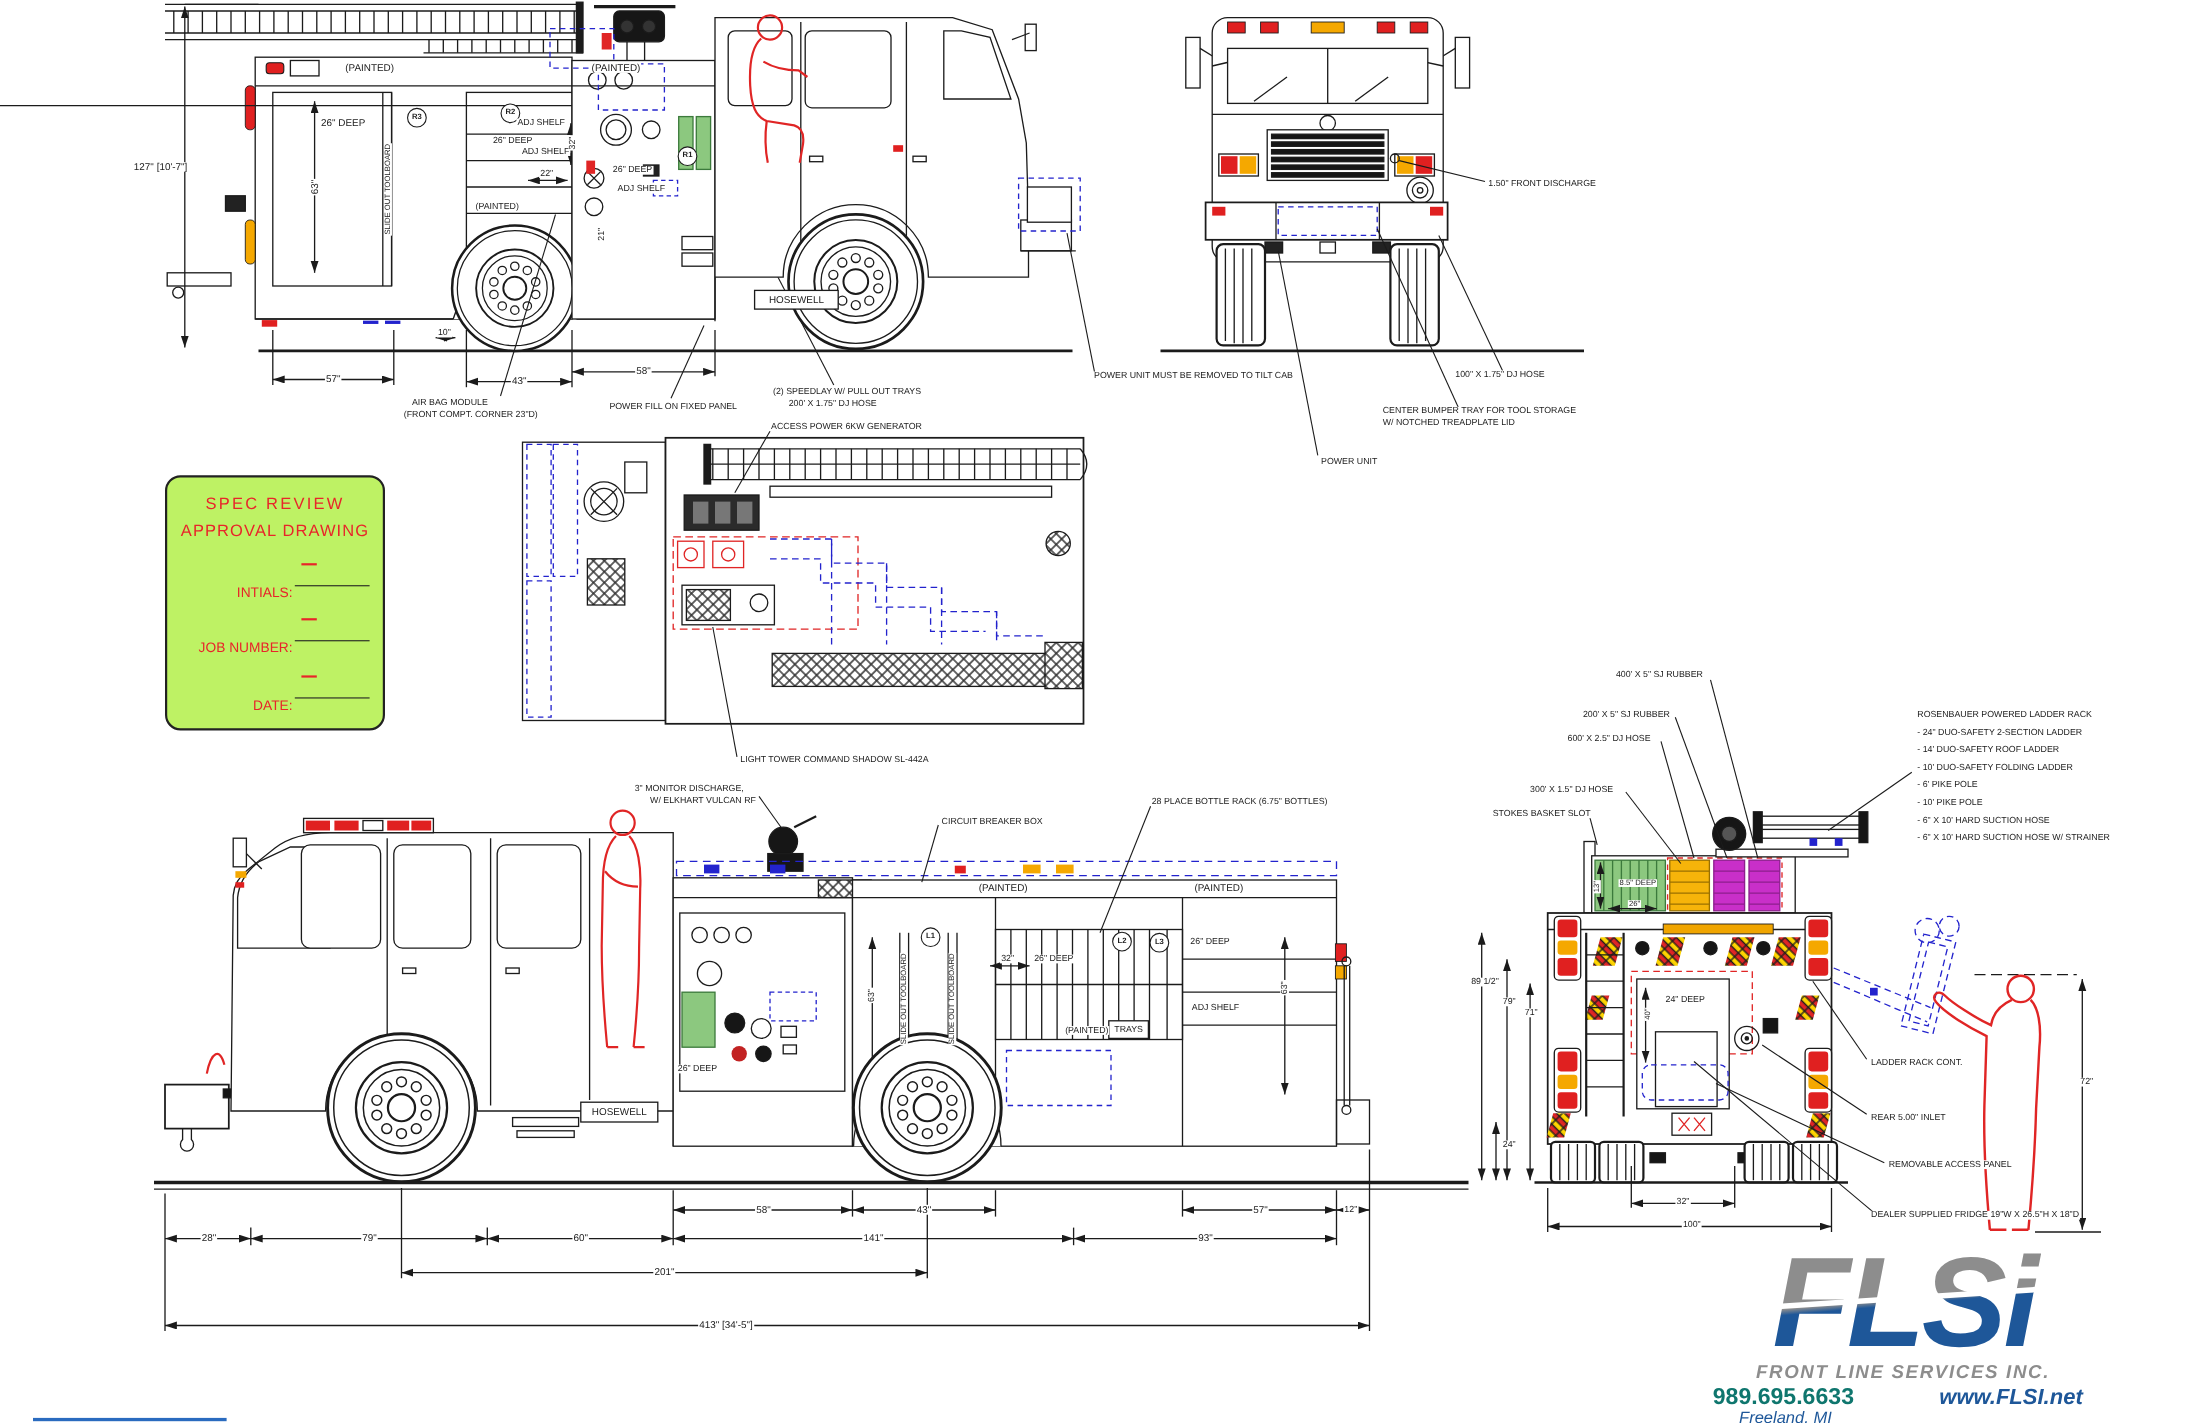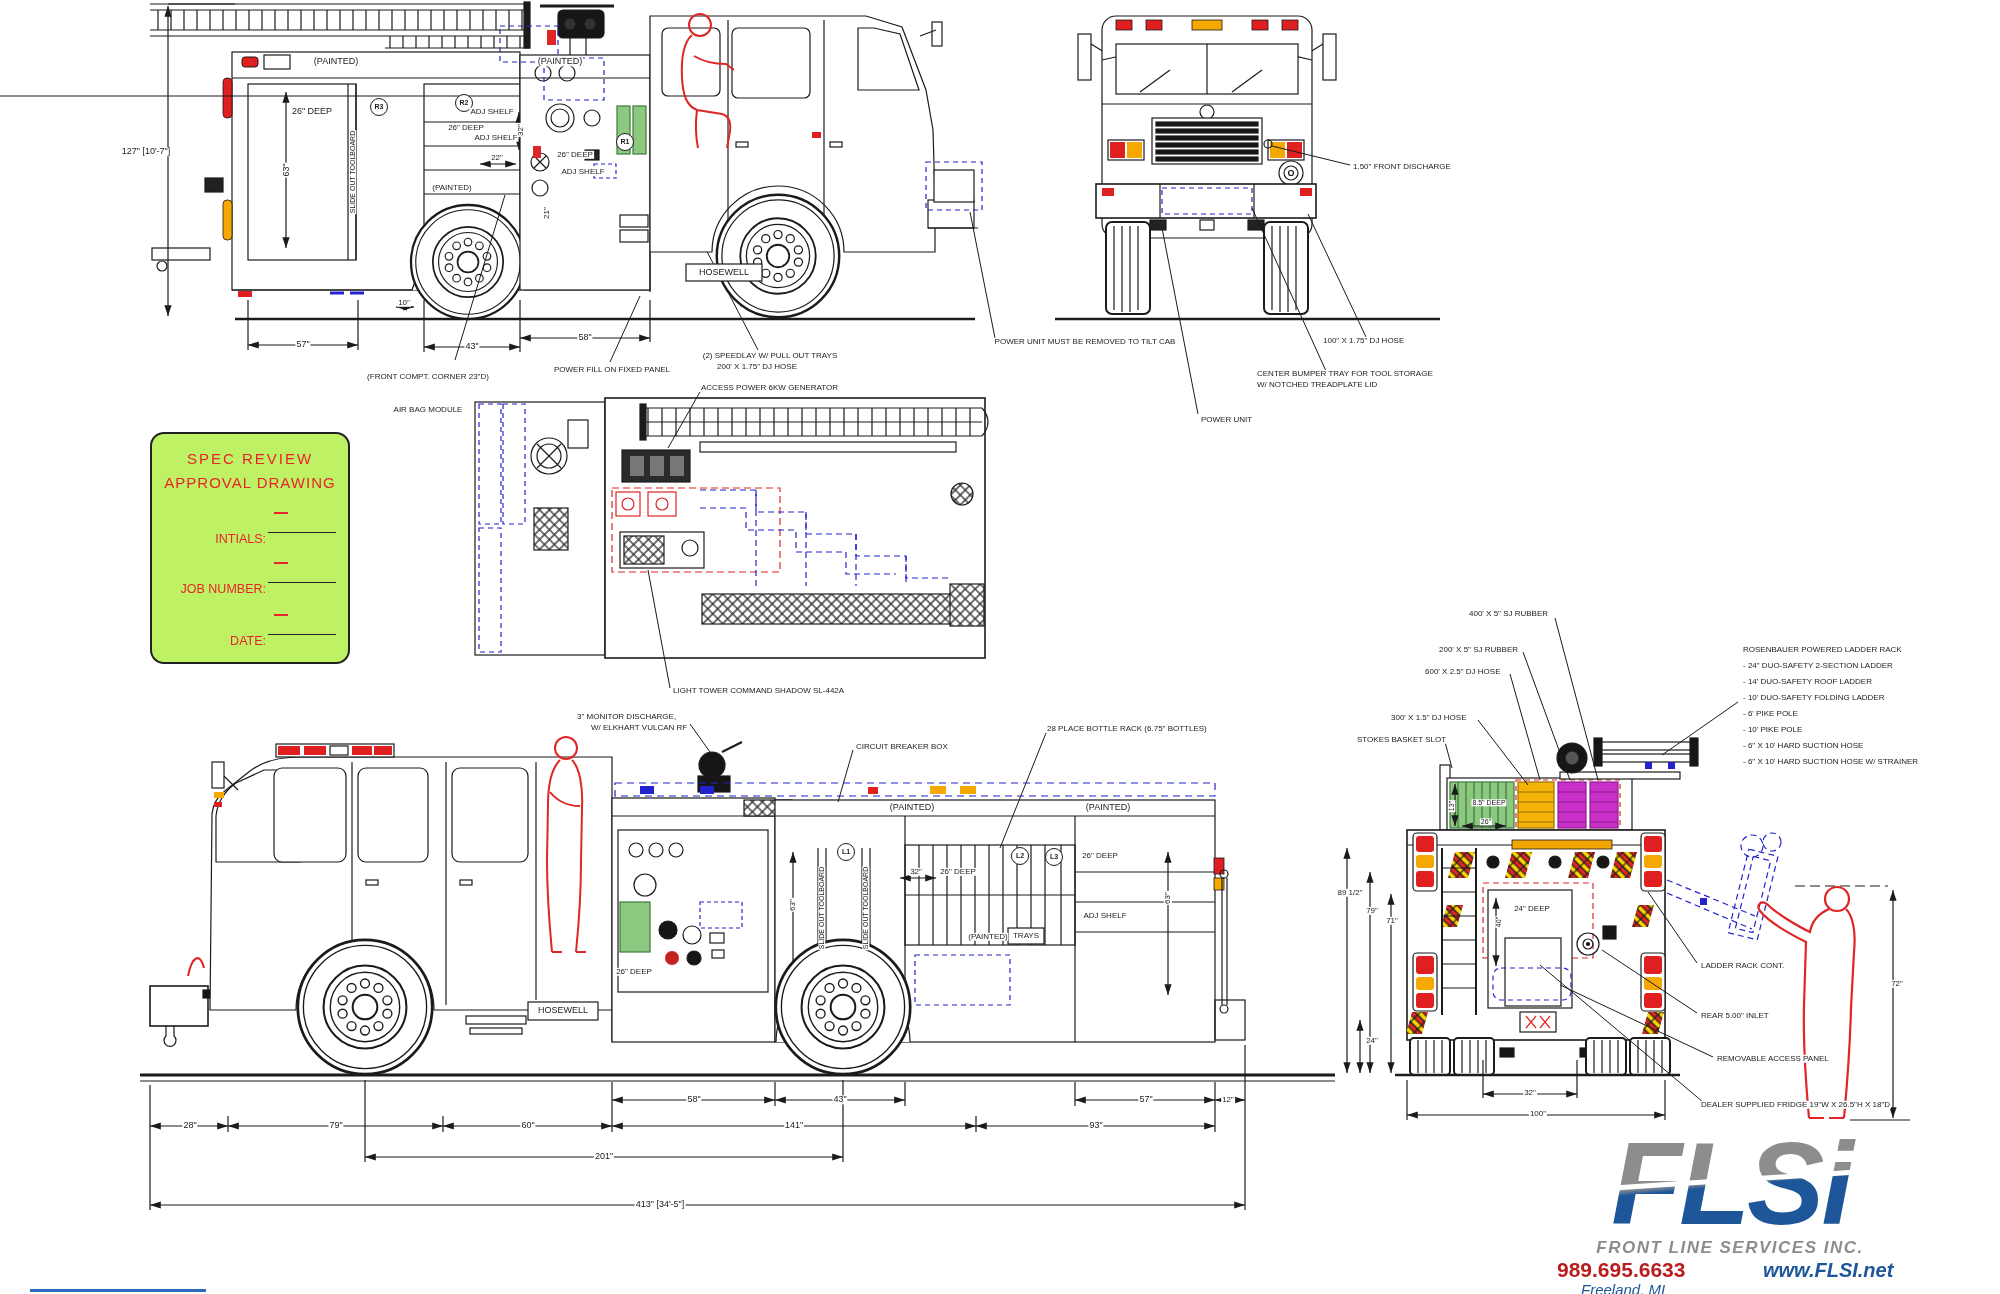--- a/index.html
+++ b/index.html
@@ -20,21 +20,21 @@
   .sb-row .sb-lab{position:absolute;right:82px;top:0;margin-top:14px;}
   .sb-row .sb-line{position:absolute;left:116px;top:14px;width:68px;border-bottom:1.6px solid #222;}
   .sb-row .sb-dash{position:absolute;left:122px;top:-6px;width:14px;border-bottom:2px solid #e8252a;}
   
   #title{position:absolute;left:28px;top:1224px;font-size:52px;color:#27497c;letter-spacing:0.5px;}
   #title-underline{position:absolute;left:30px;top:1289px;width:176px;height:3px;background:#2a6bbf;}
   
   #logo{position:absolute;left:1545px;top:1128px;width:378px;height:166px;}
   #logo .company{position:absolute;left:0px;top:110px;width:370px;text-align:center;color:#8d8d8d;
        font-weight:bold;font-style:italic;font-size:17px;letter-spacing:1.5px;}
-  #logo .phone{position:absolute;left:12px;top:130px;color:#b91c1c;font-size:21px;font-weight:bold;}
+  #logo .phone{position:absolute;left:12px;top:130px;color:#0f766e;font-size:21px;font-weight:bold;}
   #logo .site{position:absolute;left:218px;top:131px;color:#1e5799;font-size:20px;font-weight:bold;font-style:italic;}
   #logo .city{position:absolute;left:36px;top:153px;color:#1e5799;font-size:15px;font-style:italic;}
 </style>
 </head>
 <body>
 
 <div id="sheet">
 
 <svg width="2000" height="1294" viewBox="0 0 2000 1294" stroke="#1b1b1b" stroke-width="1.2" fill="none">
 <defs>
@@ -577,21 +577,21 @@
       <div class="lbl" style="left: 497px; top: 158px; font-size: 8px; transform: translate(-50%, -50%);">22"</div>
       <div class="lbl" style="left: 575px; top: 155px; font-size: 8px; transform: translate(-50%, -50%);">26" DEEP</div>
       <div class="lbl" style="left: 583px; top: 172px; font-size: 8px; transform: translate(-50%, -50%);">ADJ SHELF</div>
       <div class="lbl" style="left: 452px; top: 188px; font-size: 8px; transform: translate(-50%, -50%);">(PAINTED)</div>
       <div class="lbl" style="left: 547px; top: 213px; font-size: 8px; transform: translate(-50%, -50%) rotate(-90deg);">21"</div>
       <div class="lbl circ" style="left: 625px; top: 142px; font-size: 7px; transform: translate(-50%, -50%);">R1</div>
       <div class="lbl" style="left: 404px; top: 303px; font-size: 8px; transform: translate(-50%, -50%);">10"</div>
       <div class="lbl" style="left: 303px; top: 345px; font-size: 9px; transform: translate(-50%, -50%);">57"</div>
       <div class="lbl" style="left: 472px; top: 347px; font-size: 9px; transform: translate(-50%, -50%);">43"</div>
       <div class="lbl" style="left: 585px; top: 338px; font-size: 9px; transform: translate(-50%, -50%);">58"</div>
-      <div class="lbl" style="left: 428px; top: 366px; font-size: 8px; transform: translate(-50%, -50%); margin-top: 44px;">AIR BAG MODULE</div>
+      <div class="lbl" style="left: 409px; top: 366px; font-size: 8px; transform: translate(-50%, -50%);">AIR BAG MODULE</div>
       <div class="lbl" style="left: 428px; top: 377px; font-size: 8px; transform: translate(-50%, -50%);">(FRONT COMPT. CORNER 23"D)</div>
       <div class="lbl" style="left: 612px; top: 370px; font-size: 8px; transform: translate(-50%, -50%);">POWER FILL ON FIXED PANEL</div>
       <div class="lbl" style="left: 724px; top: 273px; font-size: 9px; transform: translate(-50%, -50%);">HOSEWELL</div>
       <div class="lbl" style="left: 770px; top: 356px; font-size: 8px; transform: translate(-50%, -50%);">(2) SPEEDLAY W/ PULL OUT TRAYS</div>
       <div class="lbl" style="left: 757px; top: 367px; font-size: 8px; transform: translate(-50%, -50%);">200' X 1.75" DJ HOSE</div>
       <div class="lbl" style="left: 1085px; top: 342px; font-size: 8px; transform: translate(-50%, -50%);">POWER UNIT MUST BE REMOVED TO TILT CAB</div>
       <div class="lbl" style="left: 1352px; top: 167px; font-size: 8px; transform: translate(0px, -50%);">1.50" FRONT DISCHARGE</div>
       <div class="lbl" style="left: 1322px; top: 341px; font-size: 8px; transform: translate(0px, -50%);">100" X 1.75" DJ HOSE</div>
       <div class="lbl" style="left: 1256px; top: 374px; font-size: 8px; transform: translate(0px, -50%);">CENTER BUMPER TRAY FOR TOOL STORAGE</div>
       <div class="lbl" style="left: 1256px; top: 385px; font-size: 8px; transform: translate(0px, -50%);">W/ NOTCHED TREADPLATE LID</div>

